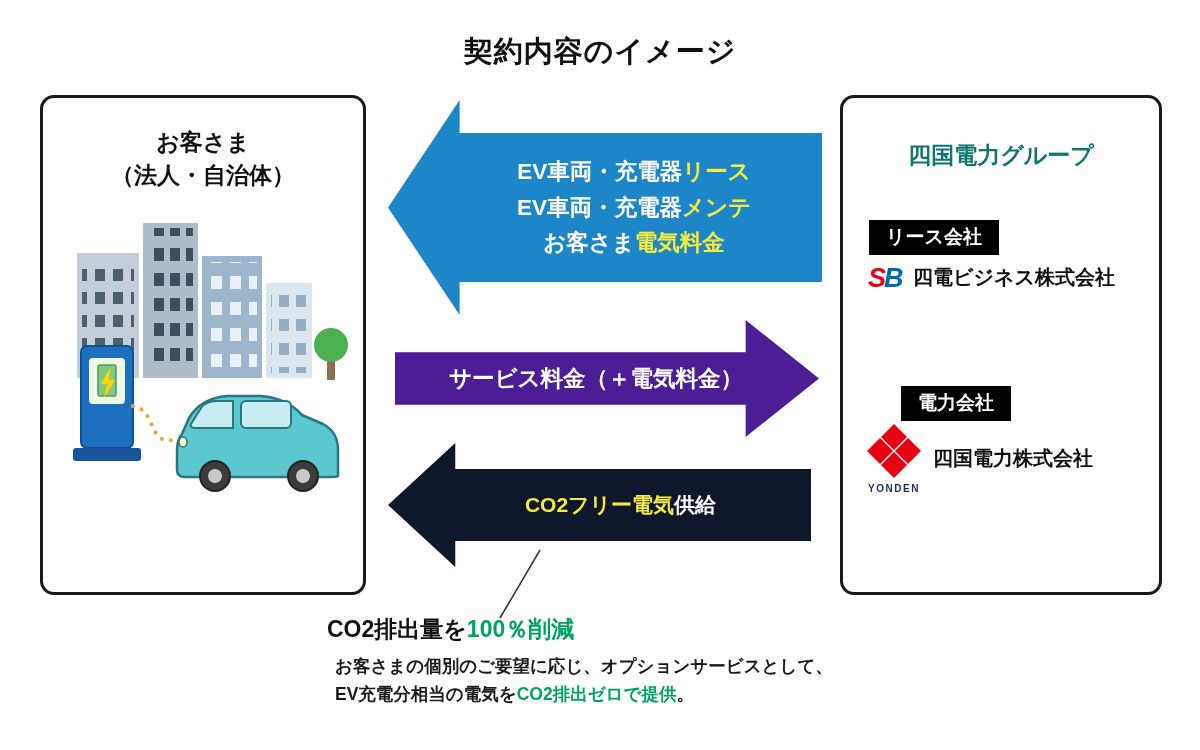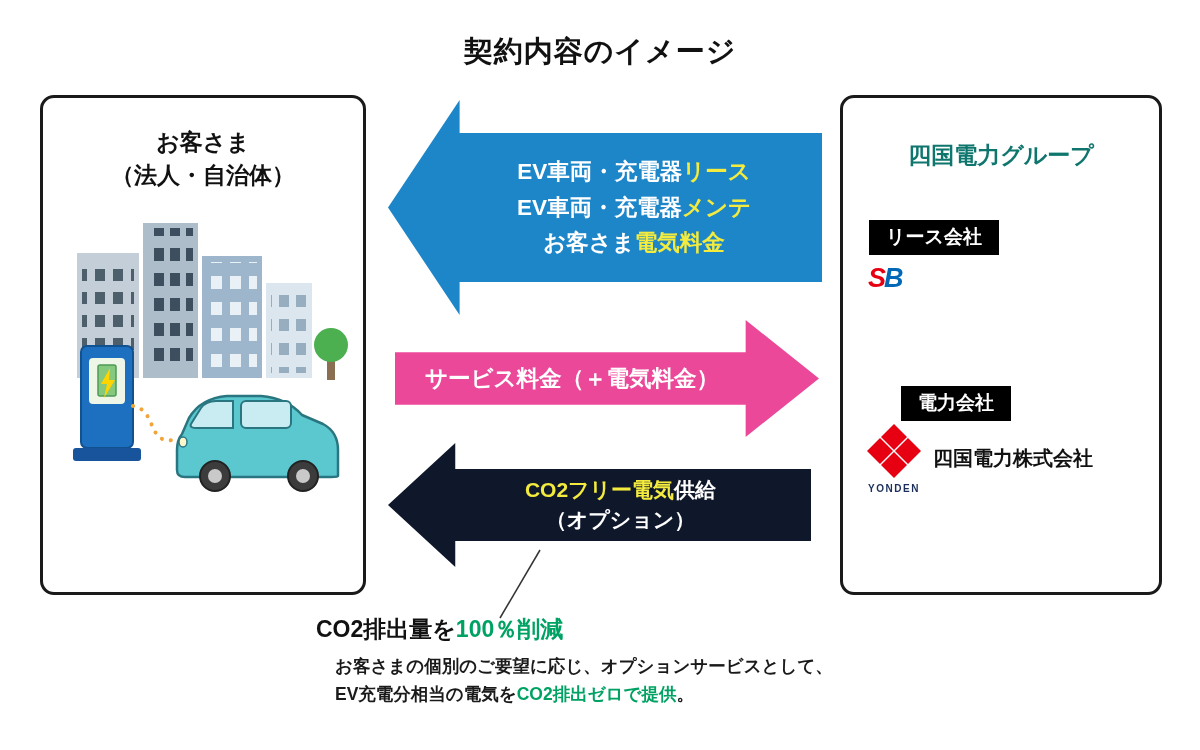--- a/index.html
+++ b/index.html
@@ -29,34 +29,34 @@
   .row-power { left:20px; top:322px; }
   .company-name { font-size:20px; font-weight:bold; color:#111; white-space:nowrap; }
   .yonden-block { display:flex; flex-direction:column; align-items:flex-start; }
 
   .arrow { position:absolute; display:flex; flex-direction:column; align-items:center;
            justify-content:center; color:#fff; font-weight:bold; text-align:center; }
   .lease-arrow { left:388px; top:100px; width:434px; height:215px; background:#1d86c9;
     clip-path:polygon(0 50%, 16.5% 0, 16.5% 15.3%, 100% 15.3%, 100% 84.7%, 16.5% 84.7%, 16.5% 100%);
     padding-left:76px; padding-right:18px; font-size:22.5px; }
   .lease-arrow .line { line-height:1.58; white-space:nowrap; }
-  .fee-arrow { left:395px; top:320px; width:424px; height:117px; background:#ec4899;
+  .fee-arrow { left:395px; top:320px; width:424px; height:117px; background:#4c1d95;
     clip-path:polygon(0 27.5%, 82.7% 27.5%, 82.7% 0, 100% 50%, 82.7% 100%, 82.7% 72.5%, 0 72.5%);
-    padding-right:76px; padding-left:6px; font-size:22.5px; }
+    padding-right:76px; padding-left:6px; font-size:22.5px;align-items:flex-end; }
   .co2-arrow { left:388px; top:443px; width:423px; height:124px; background:#0f172a;
     clip-path:polygon(0 50%, 15.9% 0, 15.9% 21%, 100% 21%, 100% 79%, 15.9% 79%, 15.9% 100%);
     padding-left:70px; padding-right:28px; font-size:21px; }
   .co2-arrow .line { line-height:1.45; white-space:nowrap; }
   .line { white-space:nowrap; }
   .hl-yellow { color:#f3eb3e; }
   .hl-green  { color:#00a263; }
 
   .connector { position:absolute; left:480px; top:546px; }
 
-  .note-headline { position:absolute; left:316px; top:614px; font-size:23px;
+  .note-headline { position:absolute; left:327px; top:614px; font-size:23px;
                    font-weight:bold; color:#111; white-space:nowrap; }
   .note-body { position:absolute; left:335px; top:652px; font-size:17.5px;
                font-weight:bold; color:#1a1a1a; line-height:1.62; white-space:nowrap; }
 </style>
 </head>
 <body>
 
 <div class="canvas">
 
   <h1 class="page-title">契約内容のイメージ</h1>
@@ -136,32 +136,32 @@
   </div>
 
   <div class="arrow fee-arrow">
     <div class="line">サービス料金（＋電気料金）</div>
   </div>
 
   <div class="arrow co2-arrow">
     <div class="line">
       <span class="hl-yellow">CO2フリー電気</span><span>供給</span>
     </div>
-    <div class="line">（オプション）</div>
   </div>
 
   <div class="box group-box">
     <div class="group-title">四国電力グループ</div>
 
     <div class="badge badge-lease">リース会社</div>
     <div class="company-row row-lease">
       <svg width="38" height="30" viewBox="0 0 38 30">
         <text x="1" y="25" font-size="27" font-weight="bold" font-style="italic" fill="#e60012">S</text>
         <text x="17" y="25" font-size="27" font-weight="bold" font-style="italic" fill="#0068b7">B</text>
       </svg>
+      <span class="company-name">四電ビジネス株式会社</span>
     </div>
 
     <div class="badge badge-power">電力会社</div>
     <div class="company-row row-power">
       <div class="yonden-block">
         <svg width="62" height="76" viewBox="0 0 62 76">
           <polygon points="31,4 44,17 31,30 18,17" fill="#e60012"></polygon>
           <polygon points="17,18 30,31 17,44 4,31" fill="#e60012"></polygon>
           <polygon points="45,18 58,31 45,44 32,31" fill="#e60012"></polygon>
           <polygon points="31,32 44,45 31,58 18,45" fill="#e60012"></polygon>

